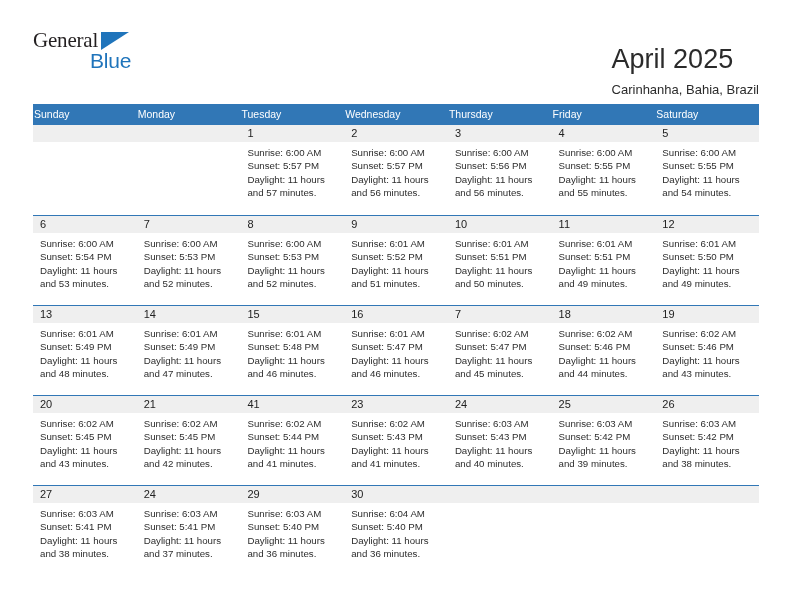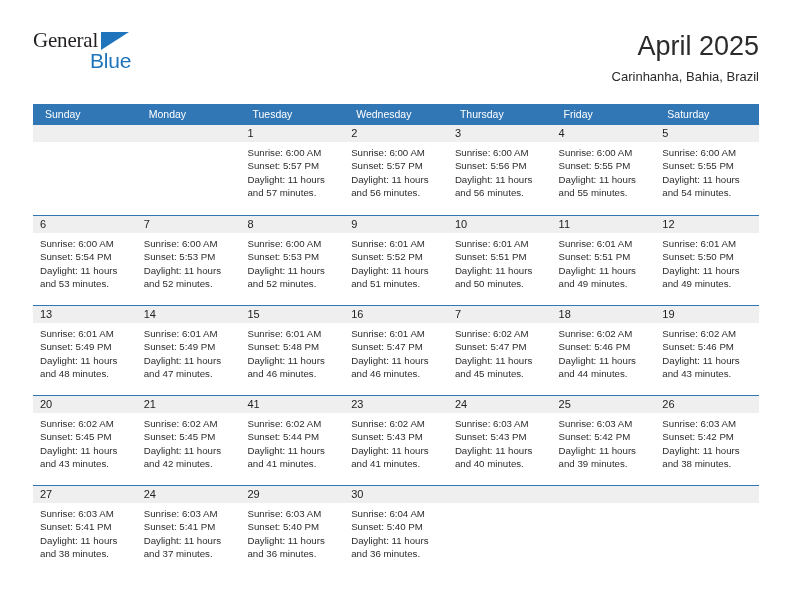--- a/index.html
+++ b/index.html
@@ -57,57 +57,56 @@
     top: 22px;
     font-size: 21px;
     color: #1f74bb;
     letter-spacing: -0.2px;
     line-height: 1;
     text-align: right;
   }
   .title-block {
     position: absolute;
     right: 0;
-    top: 4px;
-    text-align: right;
+    top: 17px;
+    text-align: left;
   }
   .cal-title {
     font-size: 27px;
     color: #2b2b2b;
     line-height: 1.05;
     font-weight: normal;
     margin: 0;
     white-space: nowrap;
   }
   .cal-subtitle {
     font-size: 13px;
     color: #2b2b2b;
     margin-top: 9px;
     white-space: nowrap;
-    margin-left: 24px;
   }
 
   
   .calendar {
     position: absolute;
     left: 33px;
     top: 104px;
     width: 726px;
   }
   .weekday-row {
     display: flex;
     background: #3177b6;
     height: 21px;
   }
   .weekday {
     flex: 1 1 0;
     color: #ffffff;
     font-size: 10.5px;
     line-height: 21px;
-    padding-left: 12px;
+    padding-left: 1px;
     white-space: nowrap;
     overflow: hidden;
   }
   .week-row {
     display: flex;
     border-top: 1.5px solid #3177b6;
     min-height: 90px;
   }
   .week-row.first { border-top: none; }
   .day-cell {

